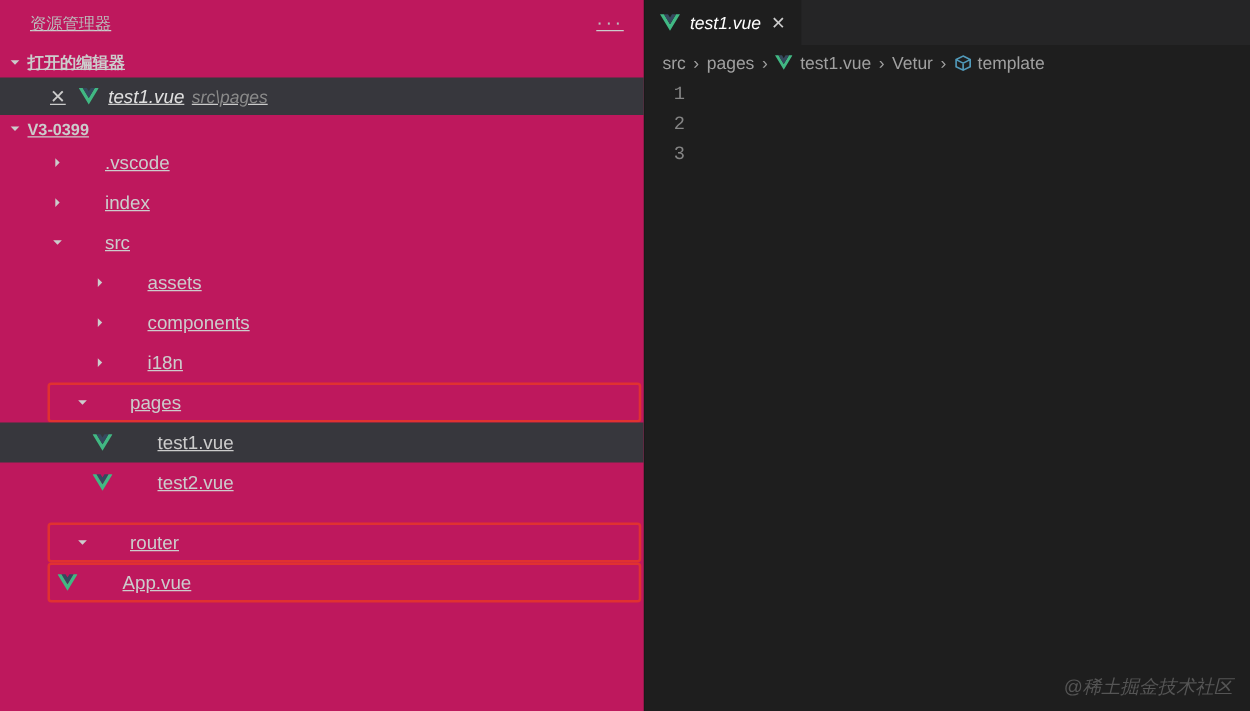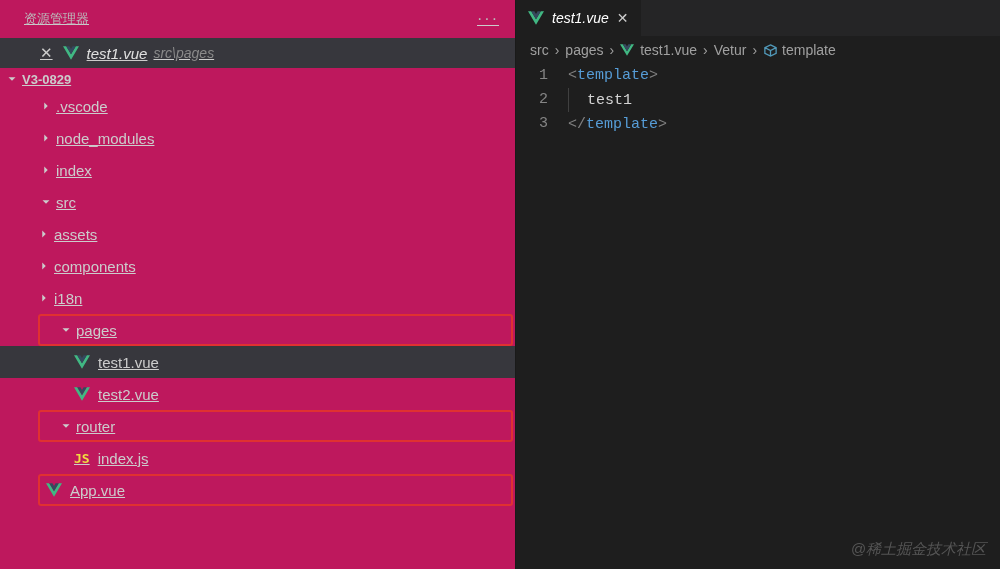--- a/index.html
+++ b/index.html
@@ -49,24 +49,25 @@
     }
     .chevron svg { width: 14px; height: 14px; fill: #cccccc; }
     .tree { flex: 1; overflow: auto; }
     .tree-item {
       display: flex;
       align-items: center;
       height: 32px;
       cursor: pointer;
       color: #cccccc;
       font-size: 15px;
+      gap: 28px;
     }
     .tree-item.active { background: #37373d; }
     .indent-1 { padding-left: 38px; }
-    .indent-2 { padding-left: 36px; }
+    .indent-2 { padding-left: 72px; }
     .indent-3 { padding-left: 74px; }
     .open-editor-item {
       display: flex;
       align-items: center;
       height: 30px;
       padding-left: 40px;
       background: #37373d;
       cursor: pointer;
       font-size: 15px;
     }
@@ -139,58 +140,58 @@
   </style>
 </head>
 <body>
 
 <div class="sidebar">
   <div class="sidebar-header">
     <span>资源管理器</span>
     <span class="ellipsis">···</span>
   </div>
 
+  <div class="section-header">
+    <span class="chevron">
+      <svg viewBox="0 0 16 16">
+          <path d="M4 6l4 4 4-4z"></path>
+        </svg>
+    </span>
+    <span>打开的编辑器</span>
+  </div>
 
   <div class="open-editor-item">
     <span class="close-x">✕</span>
     <span class="vue-icon">
       <svg width="16" height="14" viewBox="0 0 24 20">
           <path fill="#41b883" d="M0 0l12 20L24 0h-4.8L12 12 4.8 0z"></path>
           <path fill="#35495e" d="M4.8 0L12 12 19.2 0h-4.8L12 4 9.6 0z"></path>
         </svg>
     </span>
     <span style="font-style:italic;color:#e0e0e0">test1.vue</span>
     <span class="file-path">src\pages</span>
   </div>
 
   <div class="section-header">
     <span class="chevron">
       <svg viewBox="0 0 16 16">
           <path d="M4 6l4 4 4-4z"></path>
         </svg>
     </span>
-    <span>V3-0829</span>
+    <span>V3-0399</span>
   </div>
 
   <div class="tree">
     <div class="tree-item indent-1">
       <span class="chevron">
           <svg viewBox="0 0 16 16">
             <path d="M6 4l4 4-4 4z"></path>
           </svg>
         </span>
       <span>.vscode</span>
-    </div>
-    <div class="tree-item indent-1">
-      <span class="chevron">
-          <svg viewBox="0 0 16 16">
-            <path d="M6 4l4 4-4 4z"></path>
-          </svg>
-        </span>
-      <span>node_modules</span>
     </div>
     <div class="tree-item indent-1">
       <span class="chevron">
           <svg viewBox="0 0 16 16">
             <path d="M6 4l4 4-4 4z"></path>
           </svg>
         </span>
       <span>index</span>
     </div>
     <div class="tree-item indent-1">
@@ -244,31 +245,27 @@
     </div>
     <div class="tree-item indent-3">
       <span class="vue-icon">
           <svg width="16" height="14" viewBox="0 0 24 20">
             <path fill="#41b883" d="M0 0l12 20L24 0h-4.8L12 12 4.8 0z"></path>
             <path fill="#35495e" d="M4.8 0L12 12 19.2 0h-4.8L12 4 9.6 0z"></path>
           </svg>
         </span>
       <span>test2.vue</span>
     </div>
-    <div class="tree-item indent-2 highlight-box" style="margin:0 2px 0 38px;padding-left:18px">
+    <div class="tree-item indent-2 highlight-box" style="margin:16px 2px 0 38px;padding-left:18px">
       <span class="chevron">
           <svg viewBox="0 0 16 16">
             <path d="M4 6l4 4 4-4z"></path>
           </svg>
         </span>
       <span>router</span>
-    </div>
-    <div class="tree-item indent-3">
-      <span class="js-icon">JS</span>
-      <span>index.js</span>
     </div>
     <div class="tree-item indent-2 highlight-box" style="margin:0 2px 0 38px;padding-left:6px">
       <span class="vue-icon">
           <svg width="16" height="14" viewBox="0 0 24 20">
             <path fill="#41b883" d="M0 0l12 20L24 0h-4.8L12 12 4.8 0z"></path>
             <path fill="#35495e" d="M4.8 0L12 12 19.2 0h-4.8L12 4 9.6 0z"></path>
           </svg>
         </span>
       <span>App.vue</span>
     </div>
@@ -321,21 +318,16 @@
       <span>template</span>
     </span>
   </div>
 
   <div class="code-area">
     <div class="gutter">
       <div>1</div>
       <div>2</div>
       <div>3</div>
     </div>
-    <div class="code-content">
-      <div class="code-line"><span class="tag-bracket">&lt;</span><span class="tag-name">template</span><span class="tag-bracket">&gt;</span></div>
-      <div class="code-line"><span class="line-guide"></span><span class="text-content">  </span><span class="text-content">test1</span></div>
-      <div class="code-line"><span class="tag-bracket">&lt;/</span><span class="tag-name">template</span><span class="tag-bracket">&gt;</span></div>
-    </div>
   </div>
 
   <div class="watermark">@稀土掘金技术社区</div>
 </div>
 
 </body></html>

